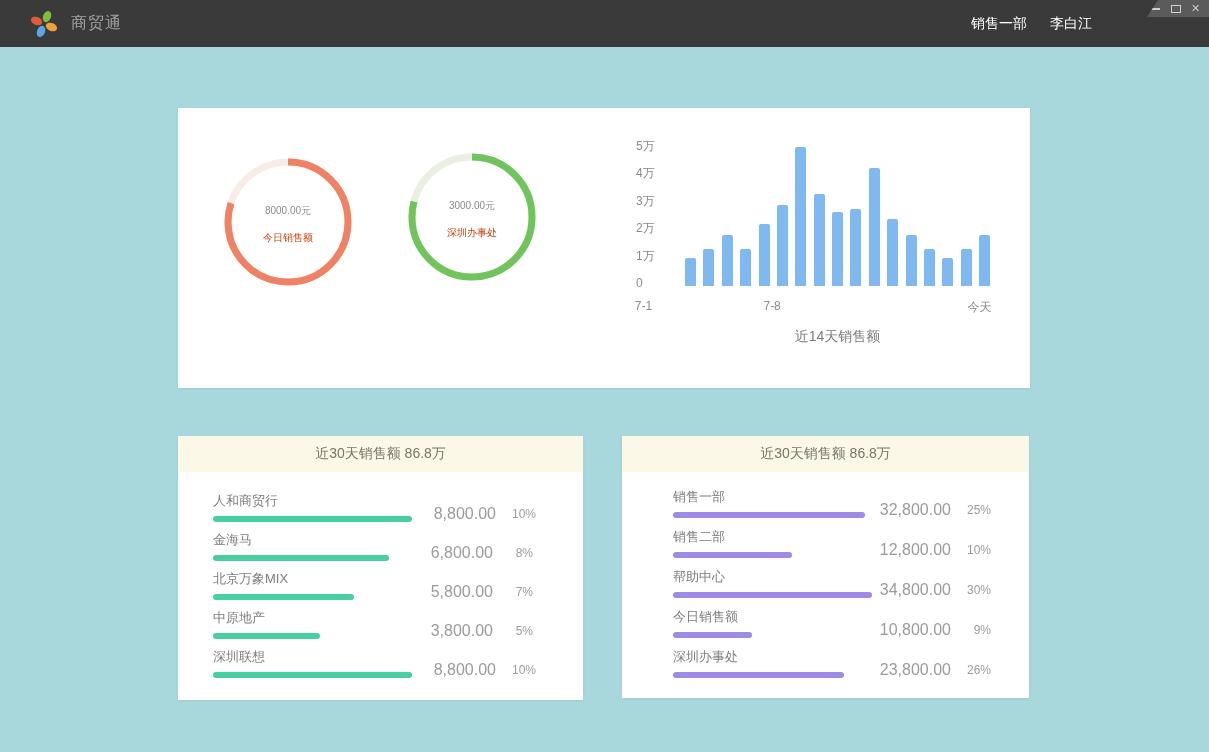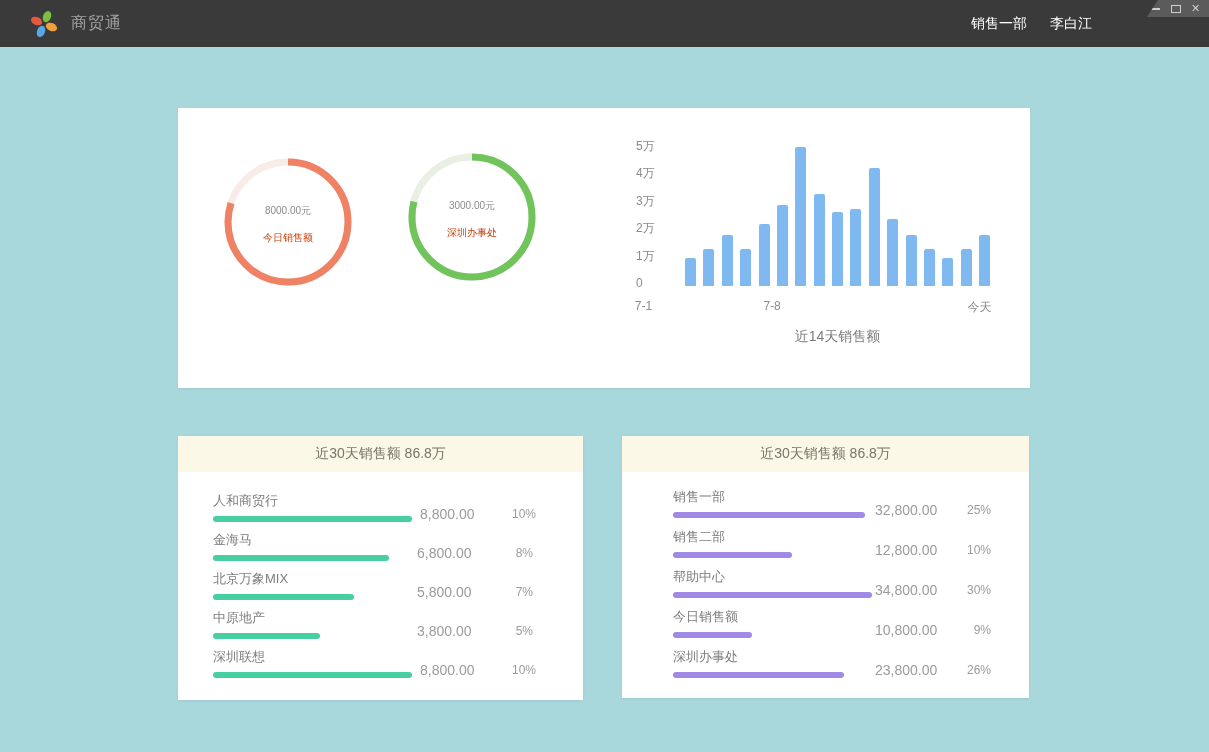--- a/index.html
+++ b/index.html
@@ -49,21 +49,21 @@
                  font-size:14px; color:#77766a; }
   #customer-card .items { padding:21px 50px 0 35px; }
   #department-card .items { padding:17px 38px 0 51px; }
   .row { display:flex; }
   #customer-card .row { margin-bottom:10px;gap:8px; }
   #department-card .row { margin-bottom:11px; }
   .row-left { flex:1; }
   .row-name { font-size:13px; color:#7d7d7d; line-height:16px; margin-bottom:7px; }
   .row-bar { height:6px; border-radius:3px; }
   .row-right { display:flex; align-items:flex-end; padding-bottom:1px; }
-  .row-amount { width:76px; text-align:left; font-size:14px; color:#9b9b9b; line-height:14px; }
+  .row-amount { width:76px; text-align:right; font-size:16px; color:#9b9b9b; line-height:14px; }
   .row-pct { width:40px; text-align:right; font-size:12px; color:#9b9b9b; line-height:14px; }
 </style>
 </head>
 <body>
 
 <div class="app">
 
   <div class="titlebar">
     <svg class="logo" viewBox="0 0 36 36">
       <g>

